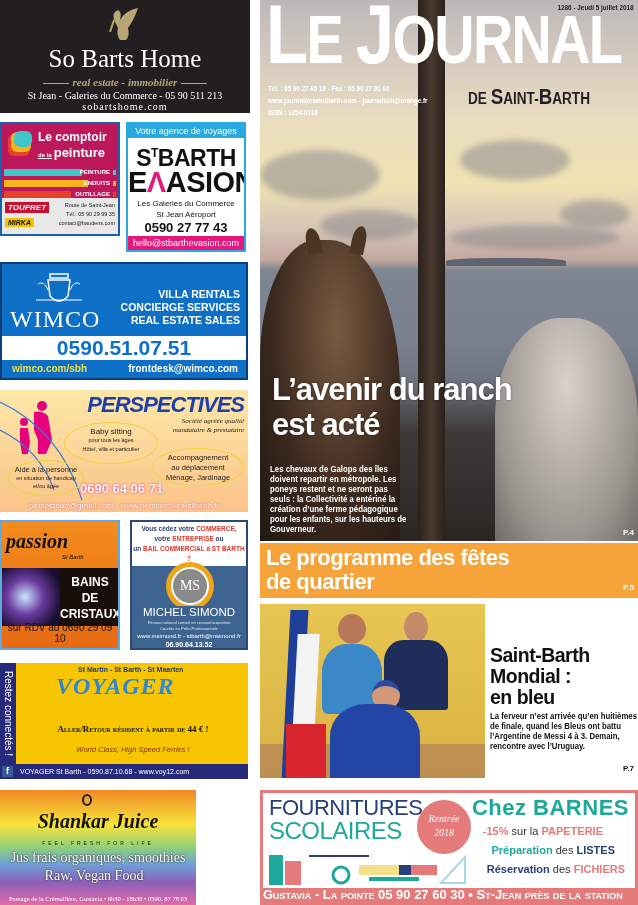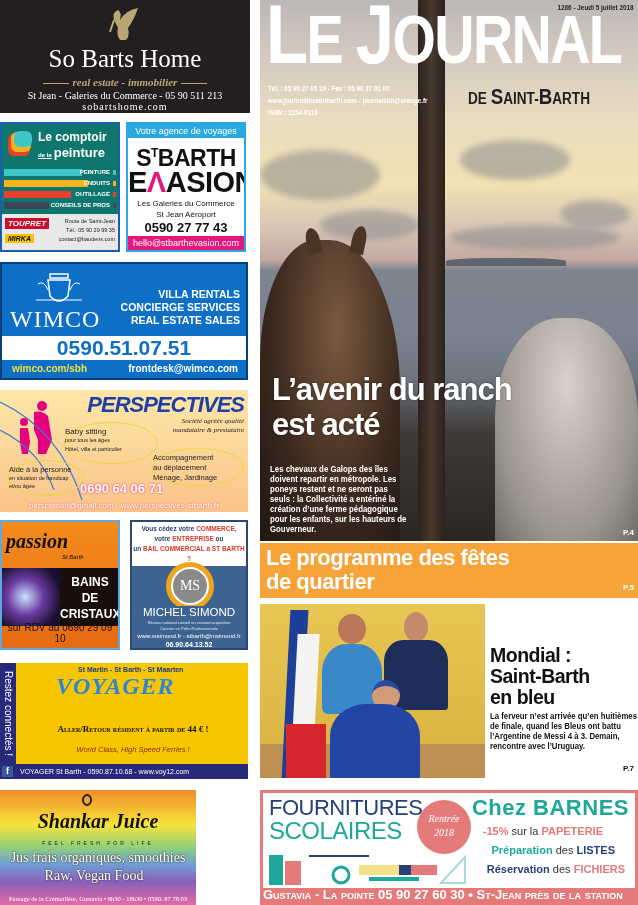--- a/index.html
+++ b/index.html
@@ -7,21 +7,21 @@
 .abs{position:absolute}
 
 #ad-sobarts{left:0;top:0;width:250px;height:113px;background:#231f20;color:#fff;text-align:center}
 #ad-sobarts .bird{position:absolute;left:108px;top:6px;width:34px;height:38px}
 #ad-sobarts .name{position:absolute;left:0;right:0;top:45px;font-family:"Liberation Serif",serif;font-size:25px}
 #ad-sobarts .tag{position:absolute;left:0;right:0;top:76px;font-family:"Liberation Serif",serif;font-style:italic;font-weight:bold;font-size:11px;color:#b8a675}
 #ad-sobarts .tag:before,#ad-sobarts .tag:after{content:"";display:inline-block;width:26px;height:1px;background:#b8a675;vertical-align:middle;margin:0 4px}
 #ad-sobarts .addr{position:absolute;left:0;right:0;top:90px;font-family:"Liberation Serif",serif;font-size:10px}
 #ad-sobarts .web{position:absolute;left:0;right:0;top:101px;font-family:"Liberation Serif",serif;font-size:10px;letter-spacing:1px}
 
-#ad-comptoir{left:0;top:122px;width:120px;height:130px;background:#0f766e;color:#fff;border:2px solid #1a5fad;overflow:hidden}
+#ad-comptoir{left:0;top:122px;width:120px;height:114px;background:#be185d;color:#fff;border:2px solid #1a5fad;overflow:hidden}
 #ad-comptoir .logo{position:absolute;left:4px;top:6px;width:28px;height:28px}
 #ad-comptoir .t1{position:absolute;left:36px;top:6px;font-weight:bold;font-size:12px}
 #ad-comptoir .t2{position:absolute;left:36px;top:21px;font-weight:bold;font-size:13px}
 #ad-comptoir .t2 small{font-size:6px;text-decoration:underline;margin-right:2px}
 #ad-comptoir .bar{position:absolute;right:2px;height:7px;font-size:6px;font-weight:bold;text-align:right;line-height:7px}
 #ad-comptoir .bar span{display:inline-block;height:5px;margin-left:3px;width:3px;vertical-align:middle}
 #ad-comptoir .hours{position:absolute;right:4px;top:92px;font-size:5px;text-align:right;line-height:7px;color:#cfe0f5}
 #ad-comptoir .foot{position:absolute;left:0;right:0;bottom:0;height:36px;background:#e8e8e8;color:#222}
 #ad-comptoir .foot .toup{position:absolute;left:3px;top:4px;background:#c8102e;color:#fff;font-size:8px;font-weight:bold;font-style:italic;padding:1px 3px}
 #ad-comptoir .foot .mirka{position:absolute;left:3px;top:20px;background:#f5c400;color:#111;font-size:7px;font-weight:bold;font-style:italic;padding:1px 3px}
@@ -43,21 +43,21 @@
 #ad-wimco .svc{position:absolute;right:6px;top:24px;text-align:right;font-weight:bold;font-size:10.5px;line-height:13px}
 #ad-wimco .phone{position:absolute;left:0;right:0;top:72px;height:24px;background:#fff;color:#0e6fc7;text-align:center;font-size:21px;font-weight:bold;line-height:24px}
 #ad-wimco .foot{position:absolute;left:0;right:0;top:97px;font-size:10px;font-weight:bold;line-height:16px}
 #ad-wimco .foot .a{position:absolute;left:10px;color:#f0e040}
 #ad-wimco .foot .b{position:absolute;right:8px}
 
 #ad-persp{left:0;top:390px;width:248px;height:122px;background:linear-gradient(180deg,#fde7a8 0%,#fbc38a 100%);overflow:hidden}
 #ad-persp .silh{position:absolute;left:16px;top:10px;width:40px;height:55px}
 #ad-persp .title{position:absolute;right:4px;top:2px;font-size:22px;font-weight:bold;color:#1e3fa8;font-style:italic;letter-spacing:-1px}
 #ad-persp .sub{position:absolute;right:4px;top:27px;font-size:7px;font-style:italic;color:#222;text-align:right;line-height:9px;font-family:"Liberation Serif",serif}
-#ad-persp .bub{position:absolute;border:1.5px solid #e9d83a;border-radius:50%;color:#222}
+#ad-persp .bub{position:absolute;border:1.5px solid #e9d83a;border-radius:50%;text-align:center;color:#222}
 #ad-persp .phone{position:absolute;left:80px;top:91px;font-size:13px;color:#fff;font-weight:bold;text-shadow:0 0 2px #e06}
 #ad-persp .foot{position:absolute;left:0;right:0;bottom:2px;text-align:center;font-size:8px;color:#fff;text-shadow:0 0 2px #d35}
 
 #ad-passion{left:0;top:520px;width:120px;height:130px;background:linear-gradient(180deg,#f38b1c,#e76a12);border:2px solid #5da9e0;overflow:hidden}
 #ad-passion .logo{position:absolute;left:4px;top:8px;font-size:20px;font-style:italic;font-family:"Liberation Serif",serif;font-weight:bold;color:#111}
 #ad-passion .logo2{position:absolute;left:60px;top:32px;font-size:6px;font-style:italic;color:#111}
 #ad-passion .photo{position:absolute;left:0;top:46px;width:58px;height:58px;background:radial-gradient(circle at 40% 50%,#c9e5ff,#6b3aa0 40%,#180f30 80%)}
 #ad-passion .bains{position:absolute;left:58px;top:46px;width:60px;height:58px;background:#1a0e0a;color:#fff;font-weight:bold;font-size:12px;text-align:center;line-height:16px;padding-top:6px}
 #ad-passion .rdv{position:absolute;left:0;right:0;bottom:4px;font-size:10px;color:#111;text-align:center}
 
@@ -342,22 +342,22 @@
   <div class="table"></div>
   <div class="head3"></div>
     <div class="man3"></div>
   <div class="flagb"></div>
     <div class="flagw"></div>
     <div class="flagr"></div>
 </div>
 
 <div id="mondial-text" class="abs">
   <div class="title">
+      <div>Saint-Barth</div>
       <div>Mondial :</div>
-      <div>Saint-Barth</div>
       <div>en bleu</div>
     </div>
   <div class="body">La ferveur n’est arrivée qu’en huitièmes de finale, quand les Bleus ont battu l’Argentine de Messi 4 à 3. Demain, rencontre avec l’Uruguay.</div>
   <div class="page">P.7</div>
 </div>
 
 <div id="ad-barnes" class="abs">
   <div class="four1">FOURNITURES</div>
   <div class="four2">SCOLAIRES</div>
   <div class="badge">

